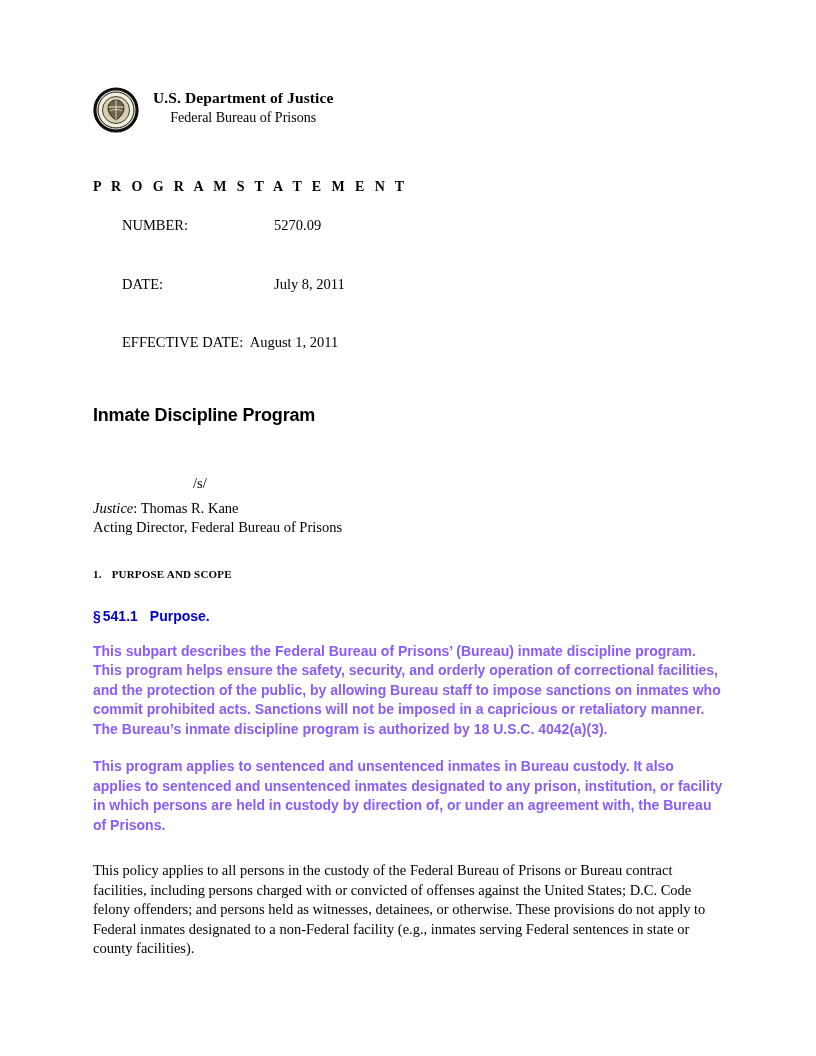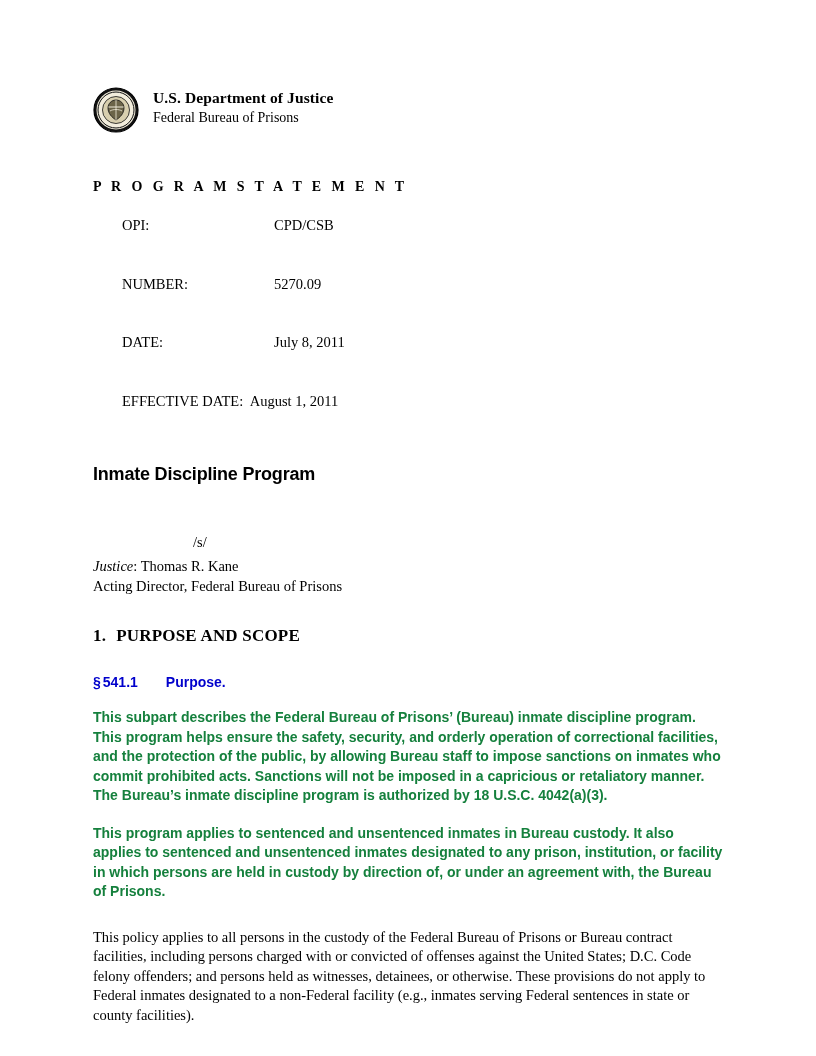--- a/index.html
+++ b/index.html
@@ -47,20 +47,21 @@
     font-weight: bold;
     font-size: 15.5px;
     line-height: 19px;
     letter-spacing: 0.1px;
   }
   .agency-sub {
     font-family: "Liberation Serif", serif;
     font-size: 14px;
     line-height: 19px;
     margin-top: 1px;
+    text-align: center;
   }
 
   
   .ps-block {
     margin-top: 44px;
     font-family: "Liberation Serif", serif;
     font-size: 14.5px;
     line-height: 19.5px;
   }
   .ps-title {
@@ -108,49 +109,49 @@
   }
   .sig-title {
     margin-top: 0;
   }
 
   
   .section-head {
     margin-top: 30px;
     font-family: "Liberation Serif", serif;
     font-weight: bold;
-    font-size: 17px;
+    font-size: 11px;
     letter-spacing: 0.2px;
   }
   .section-head .num {
     margin-right: 10px;
   }
 
   
   .reg-head {
     margin-top: 28px;
     font-family: "Liberation Sans", sans-serif;
     font-weight: bold;
     font-size: 14px;
     color: #0000CC;
   }
   .reg-head .sec-sym {
     margin-right: 2px;
   }
   .reg-head .sec-name {
-    margin-left: 28px;
+    margin-left: 12px;
     text-align: center;
   }
   .reg-body {
     margin-top: 18px;
     font-family: "Liberation Sans", sans-serif;
     font-weight: bold;
     font-size: 14px;
     line-height: 19.5px;
-    color: #15803d;
+    color: #8b5cf6;
   }
 
   
   .impl-body {
     margin-top: 26px;
     font-family: "Liberation Serif", serif;
     font-size: 14.5px;
     line-height: 19.5px;
   }
 </style>
@@ -177,23 +178,20 @@
       </div>
       <div class="agency-block">
         <div class="agency-name">U.S. Department of Justice</div>
         <div class="agency-sub">Federal Bureau of Prisons</div>
       </div>
     </div>
 
     <div class="ps-block">
       <div class="ps-title">P R O G R A M    S T A T E M E N T</div>
       <div class="ps-row">
-        <span class="ps-label">OPI:</span><span>CPD/CSB</span>
-      </div>
-      <div class="ps-row">
         <span class="ps-label">NUMBER:</span><span>5270.09</span>
       </div>
       <div class="ps-row">
         <span class="ps-label">DATE:</span><span>July 8, 2011</span>
       </div>
       <div class="ps-row">
         <span class="ps-label-wide">EFFECTIVE DATE:</span>  <span>August 1, 2011</span>
       </div>
     </div>
 

